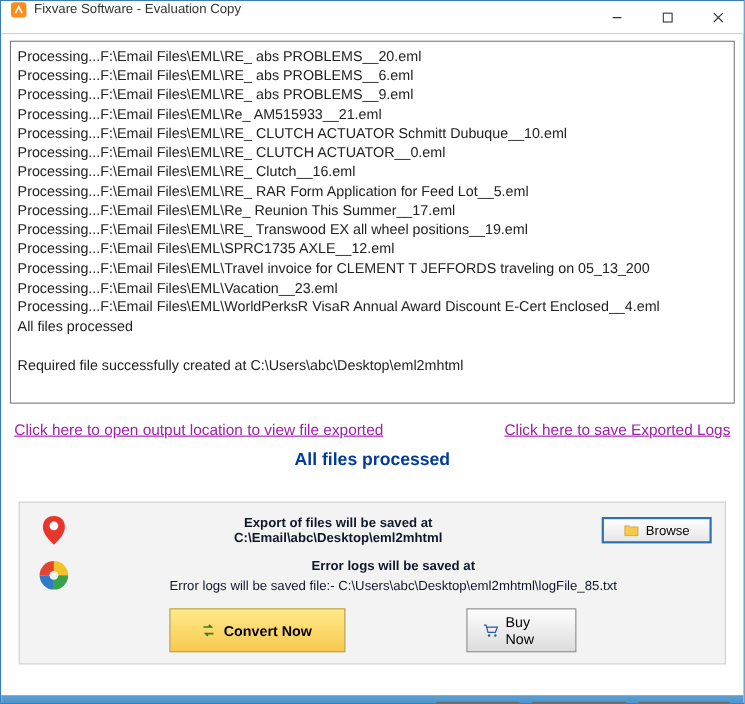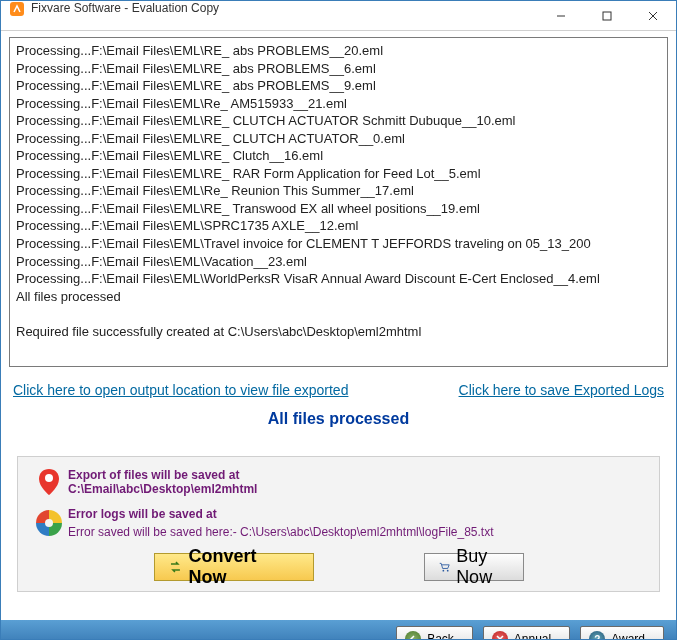--- a/index.html
+++ b/index.html
@@ -52,21 +52,21 @@
     resize: none;
     outline: none;
   }
   .links {
     display: flex;
     justify-content: space-between;
     padding: 12px 4px 6px 4px;
     font-size: 14px;
   }
   .links a {
-    color: #0369a1;
+    color: #a21caf;
   }
   .status {
     text-align: center;
     color: #003a9e;
     font-weight: bold;
     font-size: 16px;
     padding: 6px 0 28px 0;
   }
 
   .panel {
@@ -79,47 +79,48 @@
     display: flex;
     align-items: center;
     margin-bottom: 10px;
   }
   .row .rowicon {
     width: 38px; flex: 0 0 38px;
     display:flex; align-items:center; justify-content:center;
   }
   .row .rowtext {
     flex: 1;
-    color: #701a75;
-    font-size: 12px;
+    color: #0f172a;
+    font-size: 12px;
+    text-align: center;
   }
   .row .rowtext b { font-weight: bold; }
   .browse-btn {
     width: 100px; height: 24px;
     background: linear-gradient(#fff, #e6e6e6);
     border: 2px solid #2f6fb0;
     display:flex; align-items:center; justify-content:center;
     gap:6px;
     font-size: 12px;
   }
   .browse-btn .folder { width:14px; height:12px; }
 
   .mainbtns {
     display:flex;
     gap: 110px;
     justify-content:center;
     margin-top: 8px;
   }
   .mainbtn {
-    height: 28px;
+    height: 40px;
     border: 1px solid #8a8a8a;
     background: linear-gradient(#fefefe, #dcdcdc);
     display:flex; align-items:center;
     gap:6px;
-    font-size: 18px;
+    font-size: 13px;
     font-weight: bold;
     padding: 0 14px;
   }
   .mainbtn.convert {
     background: linear-gradient(#ffe98a, #f7c94f);
     border:1px solid #b39a2e;
     width: 160px;
     justify-content: center;
   }
   .mainbtn.buy { width: 100px; justify-content: center; font-weight: normal; }
@@ -217,35 +218,41 @@
       <div class="rowicon">
         <svg width="26" height="30" viewBox="0 0 26 30">
             <path d="M13 2 C7 2 3 6 3 12 C3 20 13 28 13 28 C13 28 23 20 23 12 C23 6 19 2 13 2 Z" fill="#e8362d"></path>
             <circle cx="13" cy="11" r="4" fill="#fff"></circle>
           </svg>
       </div>
       <div class="rowtext">
         <div><b>Export of files will be saved at</b></div>
         <div><b>C:\Email\abc\Desktop\eml2mhtml</b></div>
       </div>
+      <div class="browse-btn">
+        <svg class="folder" viewBox="0 0 14 12">
+            <path d="M1 2 h4 l1 1 h7 v8 h-12 z" fill="#f7c84a" stroke="#b58a1e" stroke-width="0.5"></path>
+          </svg>
+        <span>Browse</span>
+      </div>
     </div>
 
     <div class="row" style="margin-bottom:14px">
       <div class="rowicon">
         <svg width="28" height="28" viewBox="0 0 28 28">
           <path d="M14 14 L14 1 A13 13 0 0 1 27 14 Z" fill="#f3c22b"></path>
           <path d="M14 14 L27 14 A13 13 0 0 1 14 27 Z" fill="#3aa24a"></path>
           <path d="M14 14 L14 27 A13 13 0 0 1 1 14 Z" fill="#2f7cc4"></path>
           <path d="M14 14 L1 14 A13 13 0 0 1 14 1 Z" fill="#e2452f"></path>
           <circle cx="14" cy="14" r="4" fill="#f3f3f3"></circle>
         </svg>
       </div>
       <div class="rowtext">
         <div><b>Error logs will be saved at</b></div>
-        <div style="margin-top:4px">  Error saved will be saved here:- C:\Users\abc\Desktop\eml2mhtml\logFile_85.txt</div>
+        <div style="margin-top:4px">  Error logs will be saved file:- C:\Users\abc\Desktop\eml2mhtml\logFile_85.txt</div>
       </div>
     </div>
 
     <div class="mainbtns">
       <div class="mainbtn convert">
         <svg width="14" height="14" viewBox="0 0 14 14">
             <path d="M2 4 h7 l-2 -2 M11 10 h-7 l2 2" stroke="#3a7a1a" stroke-width="1.5" fill="none"></path>
           </svg>
         <span>Convert Now</span>
       </div>

